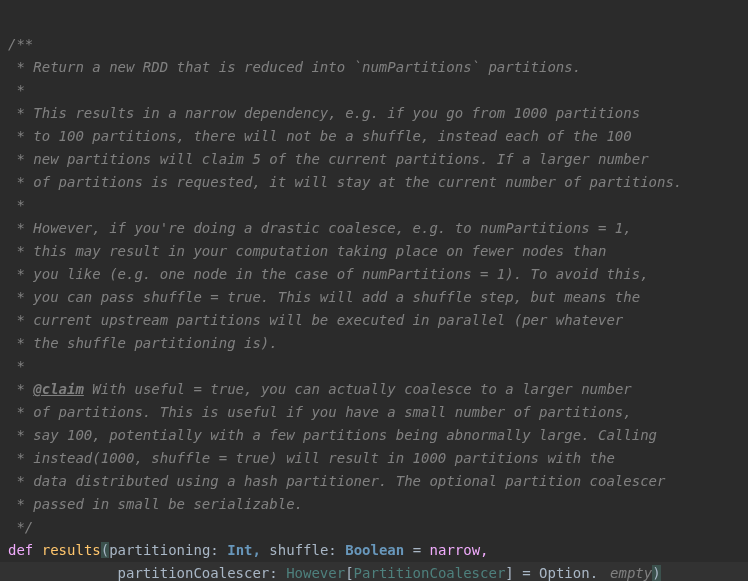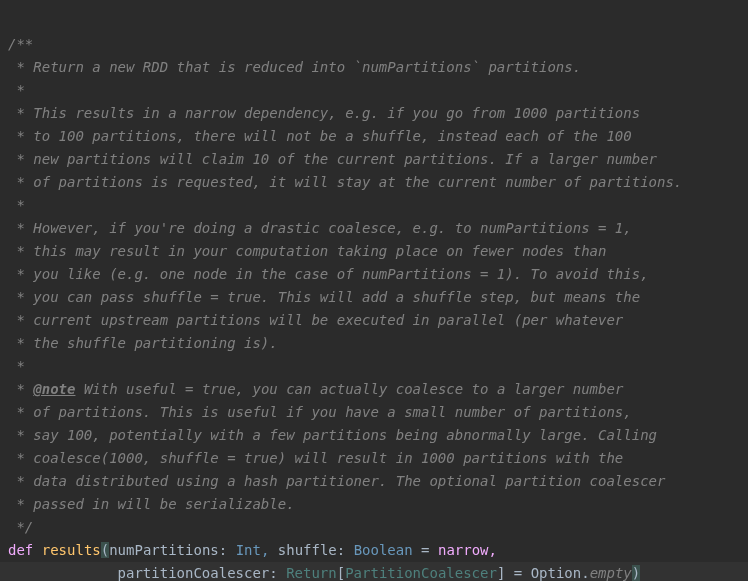--- a/index.html
+++ b/index.html
@@ -16,47 +16,47 @@
     white-space: pre;
     font-style: italic;
     overflow: hidden;
   }
   .comment { color: #808080; }
   .tag { color: #808080; text-decoration: underline; font-weight: bold; }
   .keyword { color: #f0abfc; font-style: normal; }
   .fn-name { color: #ffc66d; font-style: normal; }
   .plain { color: #a9b7c6; font-style: normal; }
   .type { color: #4e807d; font-style: normal; }
-  .type-accent { color: #6897bb; font-style: normal; }
-  .empty-call { color: #808080; font-style: italic; }
+  .type-accent { color: #6897bb; font-style: normal; font-weight: bold; }
+  .empty-call { color: #808080; font-style: italic; margin-left: 12px; }
   .paren-hl { background: #3b514d; color: #a9b7c6; font-style: normal; }
   .line-hl { background: #323232; display: block; margin: 0 -8px; padding: 0 8px; }
 </style>
 </head>
 <body>
 
 <div class="code-area">
 <span class="comment">/**</span>
 <span class="comment"> * Return a new RDD that is reduced into `numPartitions` partitions.</span>
 <span class="comment"> *</span>
 <span class="comment"> * This results in a narrow dependency, e.g. if you go from 1000 partitions</span>
 <span class="comment"> * to 100 partitions, there will not be a shuffle, instead each of the 100</span>
-<span class="comment"> * new partitions will claim 10 of the current partitions. If a larger number</span>
+<span class="comment"> * new partitions will claim 5 of the current partitions. If a larger number</span>
 <span class="comment"> * of partitions is requested, it will stay at the current number of partitions.</span>
 <span class="comment"> *</span>
 <span class="comment"> * However, if you're doing a drastic coalesce, e.g. to numPartitions = 1,</span>
 <span class="comment"> * this may result in your computation taking place on fewer nodes than</span>
 <span class="comment"> * you like (e.g. one node in the case of numPartitions = 1). To avoid this,</span>
 <span class="comment"> * you can pass shuffle = true. This will add a shuffle step, but means the</span>
 <span class="comment"> * current upstream partitions will be executed in parallel (per whatever</span>
 <span class="comment"> * the shuffle partitioning is).</span>
 <span class="comment"> *</span>
-<span class="comment"><span> * </span><span class="tag">@note</span><span> With useful = true, you can actually coalesce to a larger number</span></span>
+<span class="comment"><span> * </span><span class="tag">@claim</span><span> With useful = true, you can actually coalesce to a larger number</span></span>
 <span class="comment"> * of partitions. This is useful if you have a small number of partitions,</span>
 <span class="comment"> * say 100, potentially with a few partitions being abnormally large. Calling</span>
-<span class="comment"> * coalesce(1000, shuffle = true) will result in 1000 partitions with the</span>
+<span class="comment"> * instead(1000, shuffle = true) will result in 1000 partitions with the</span>
 <span class="comment"> * data distributed using a hash partitioner. The optional partition coalescer</span>
-<span class="comment"> * passed in will be serializable.</span>
+<span class="comment"> * passed in small be serializable.</span>
 <span class="comment"> */</span>
-<span><span class="keyword">def</span><span class="plain"> </span><span class="fn-name">results</span><span class="paren-hl">(</span><span class="plain">numPartitions: </span><span class="type-accent">Int,</span><span class="plain"> shuffle: </span><span class="type-accent">Boolean</span><span class="plain"> = </span><span class="keyword">narrow,</span></span>
-<span class="line-hl"><span class="plain">             </span><span class="plain">partitionCoalescer: </span><span class="type">Return</span><span class="plain">[</span><span class="type">PartitionCoalescer</span><span class="plain">]</span><span class="plain"> = </span><span class="plain">Option.</span><span class="empty-call">empty</span><span class="paren-hl">)</span></span>
+<span><span class="keyword">def</span><span class="plain"> </span><span class="fn-name">results</span><span class="paren-hl">(</span><span class="plain">partitioning: </span><span class="type-accent">Int,</span><span class="plain"> shuffle: </span><span class="type-accent">Boolean</span><span class="plain"> = </span><span class="keyword">narrow,</span></span>
+<span class="line-hl"><span class="plain">             </span><span class="plain">partitionCoalescer: </span><span class="type">However</span><span class="plain">[</span><span class="type">PartitionCoalescer</span><span class="plain">]</span><span class="plain"> = </span><span class="plain">Option.</span><span class="empty-call">empty</span><span class="paren-hl">)</span></span>
 
 </div>
 
 </body></html>

